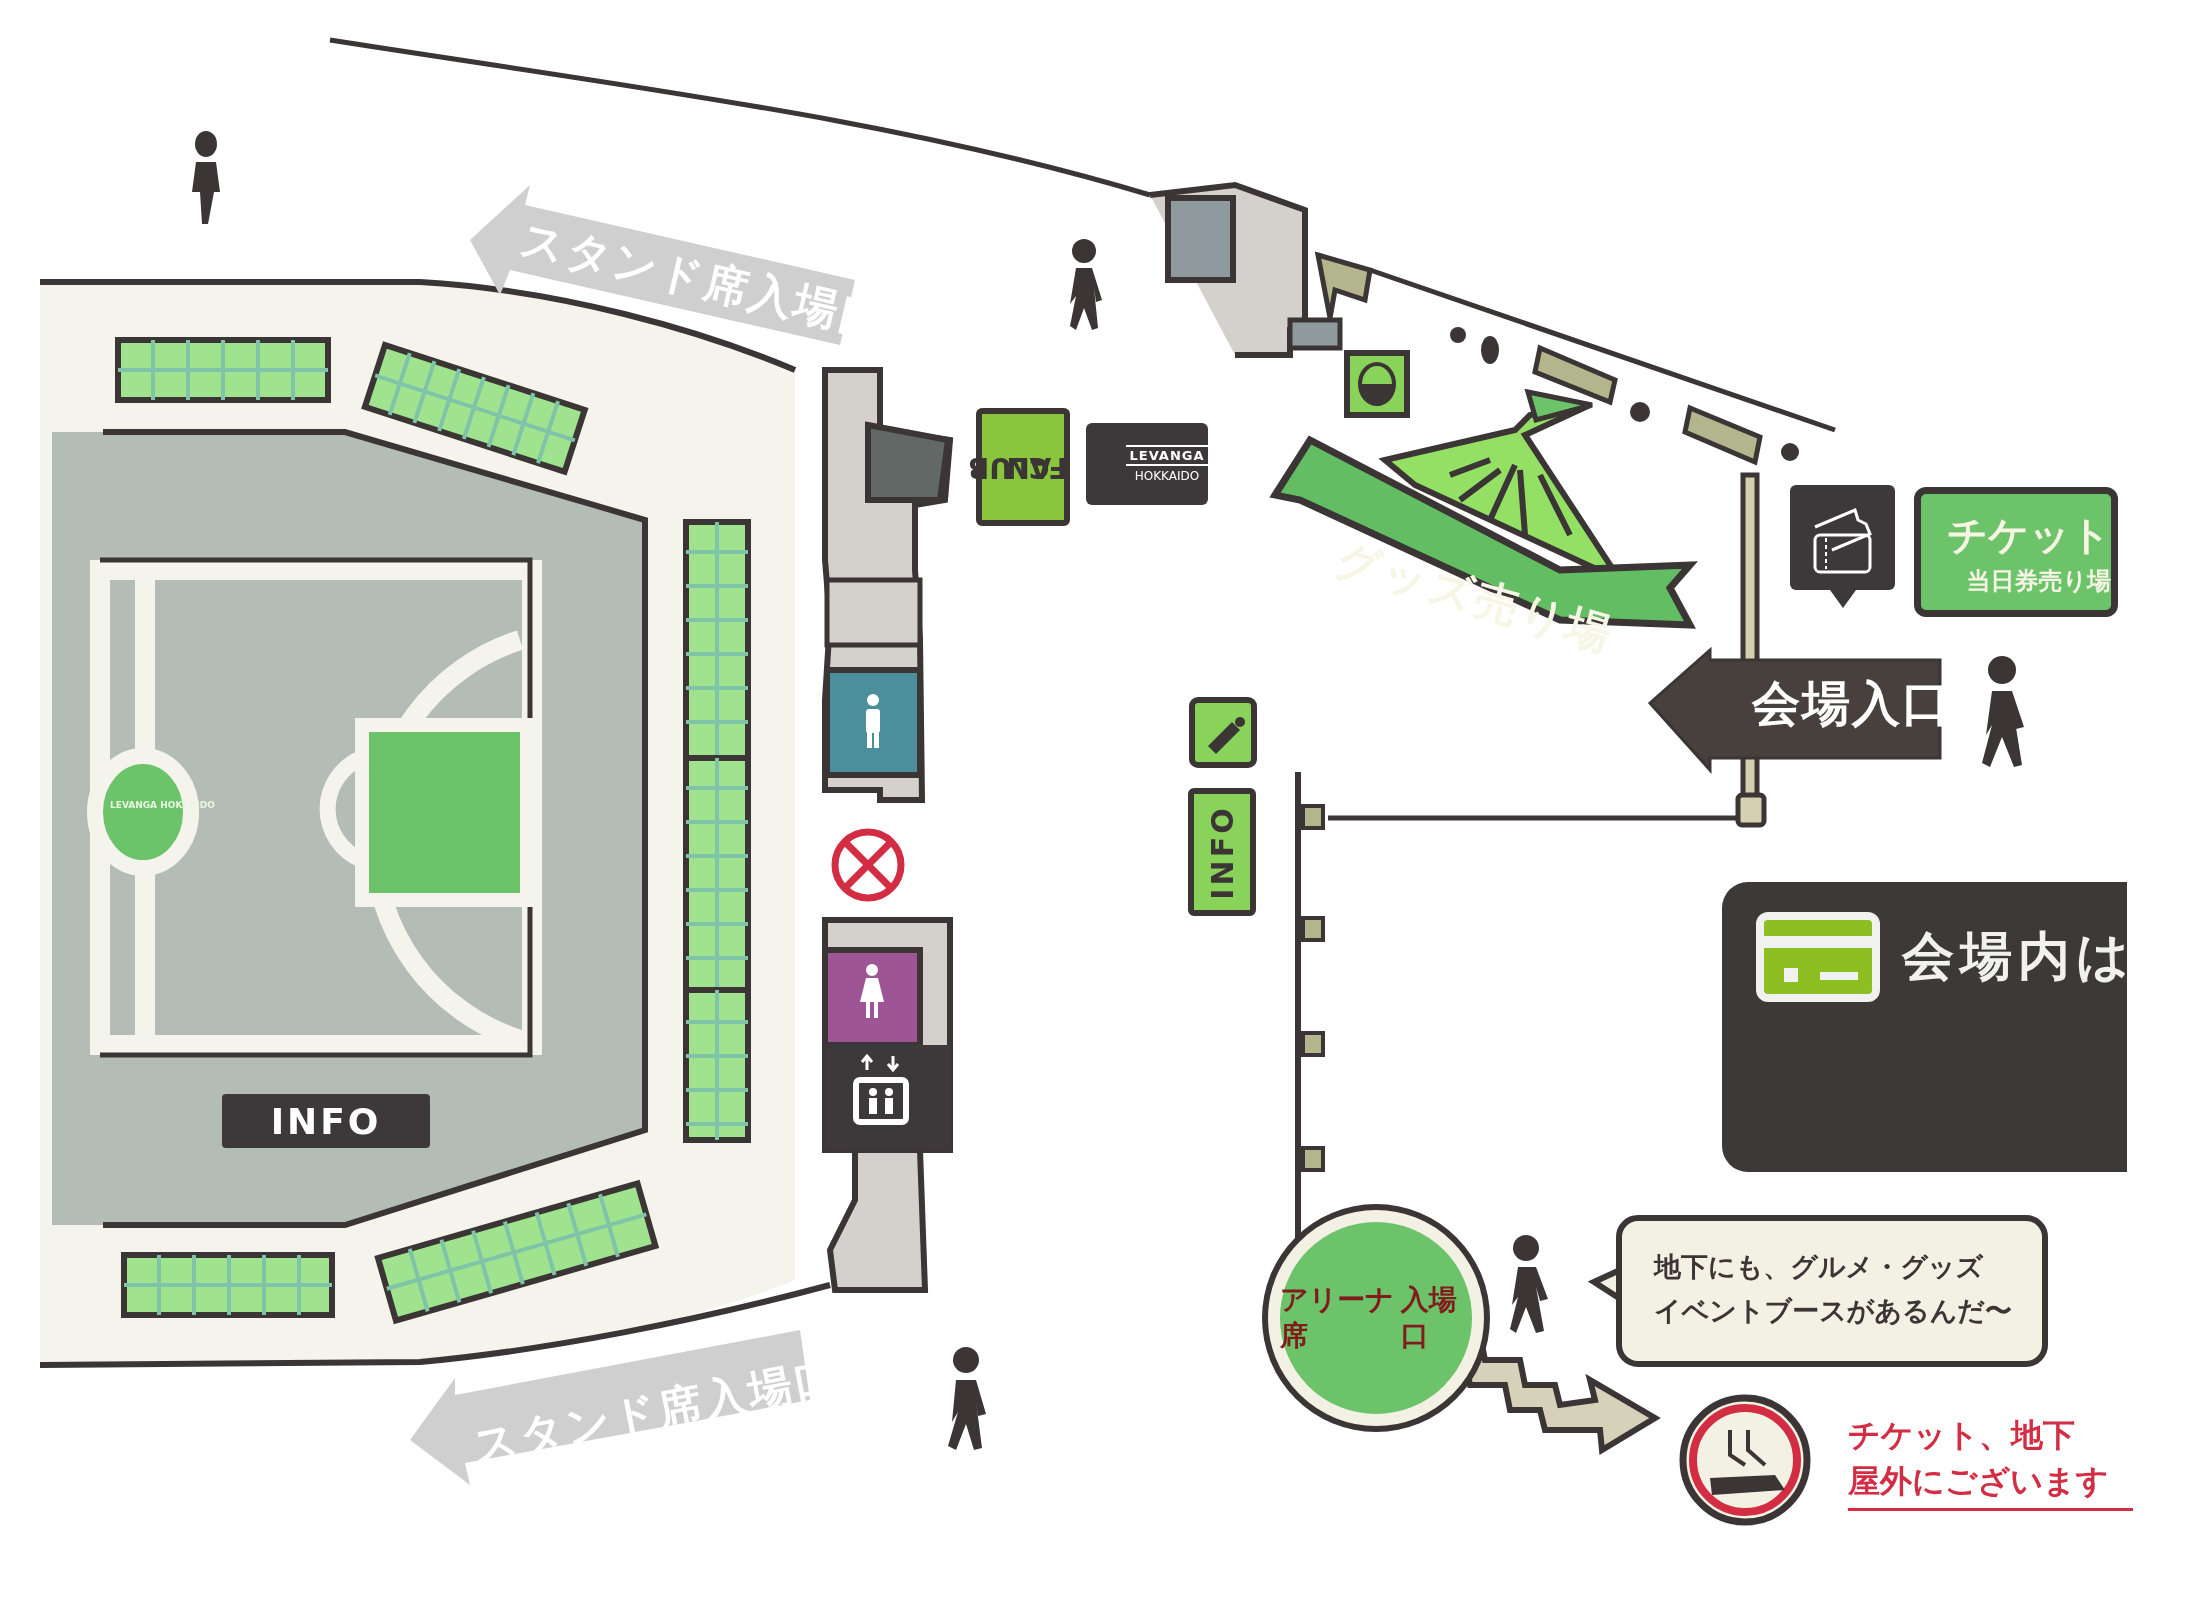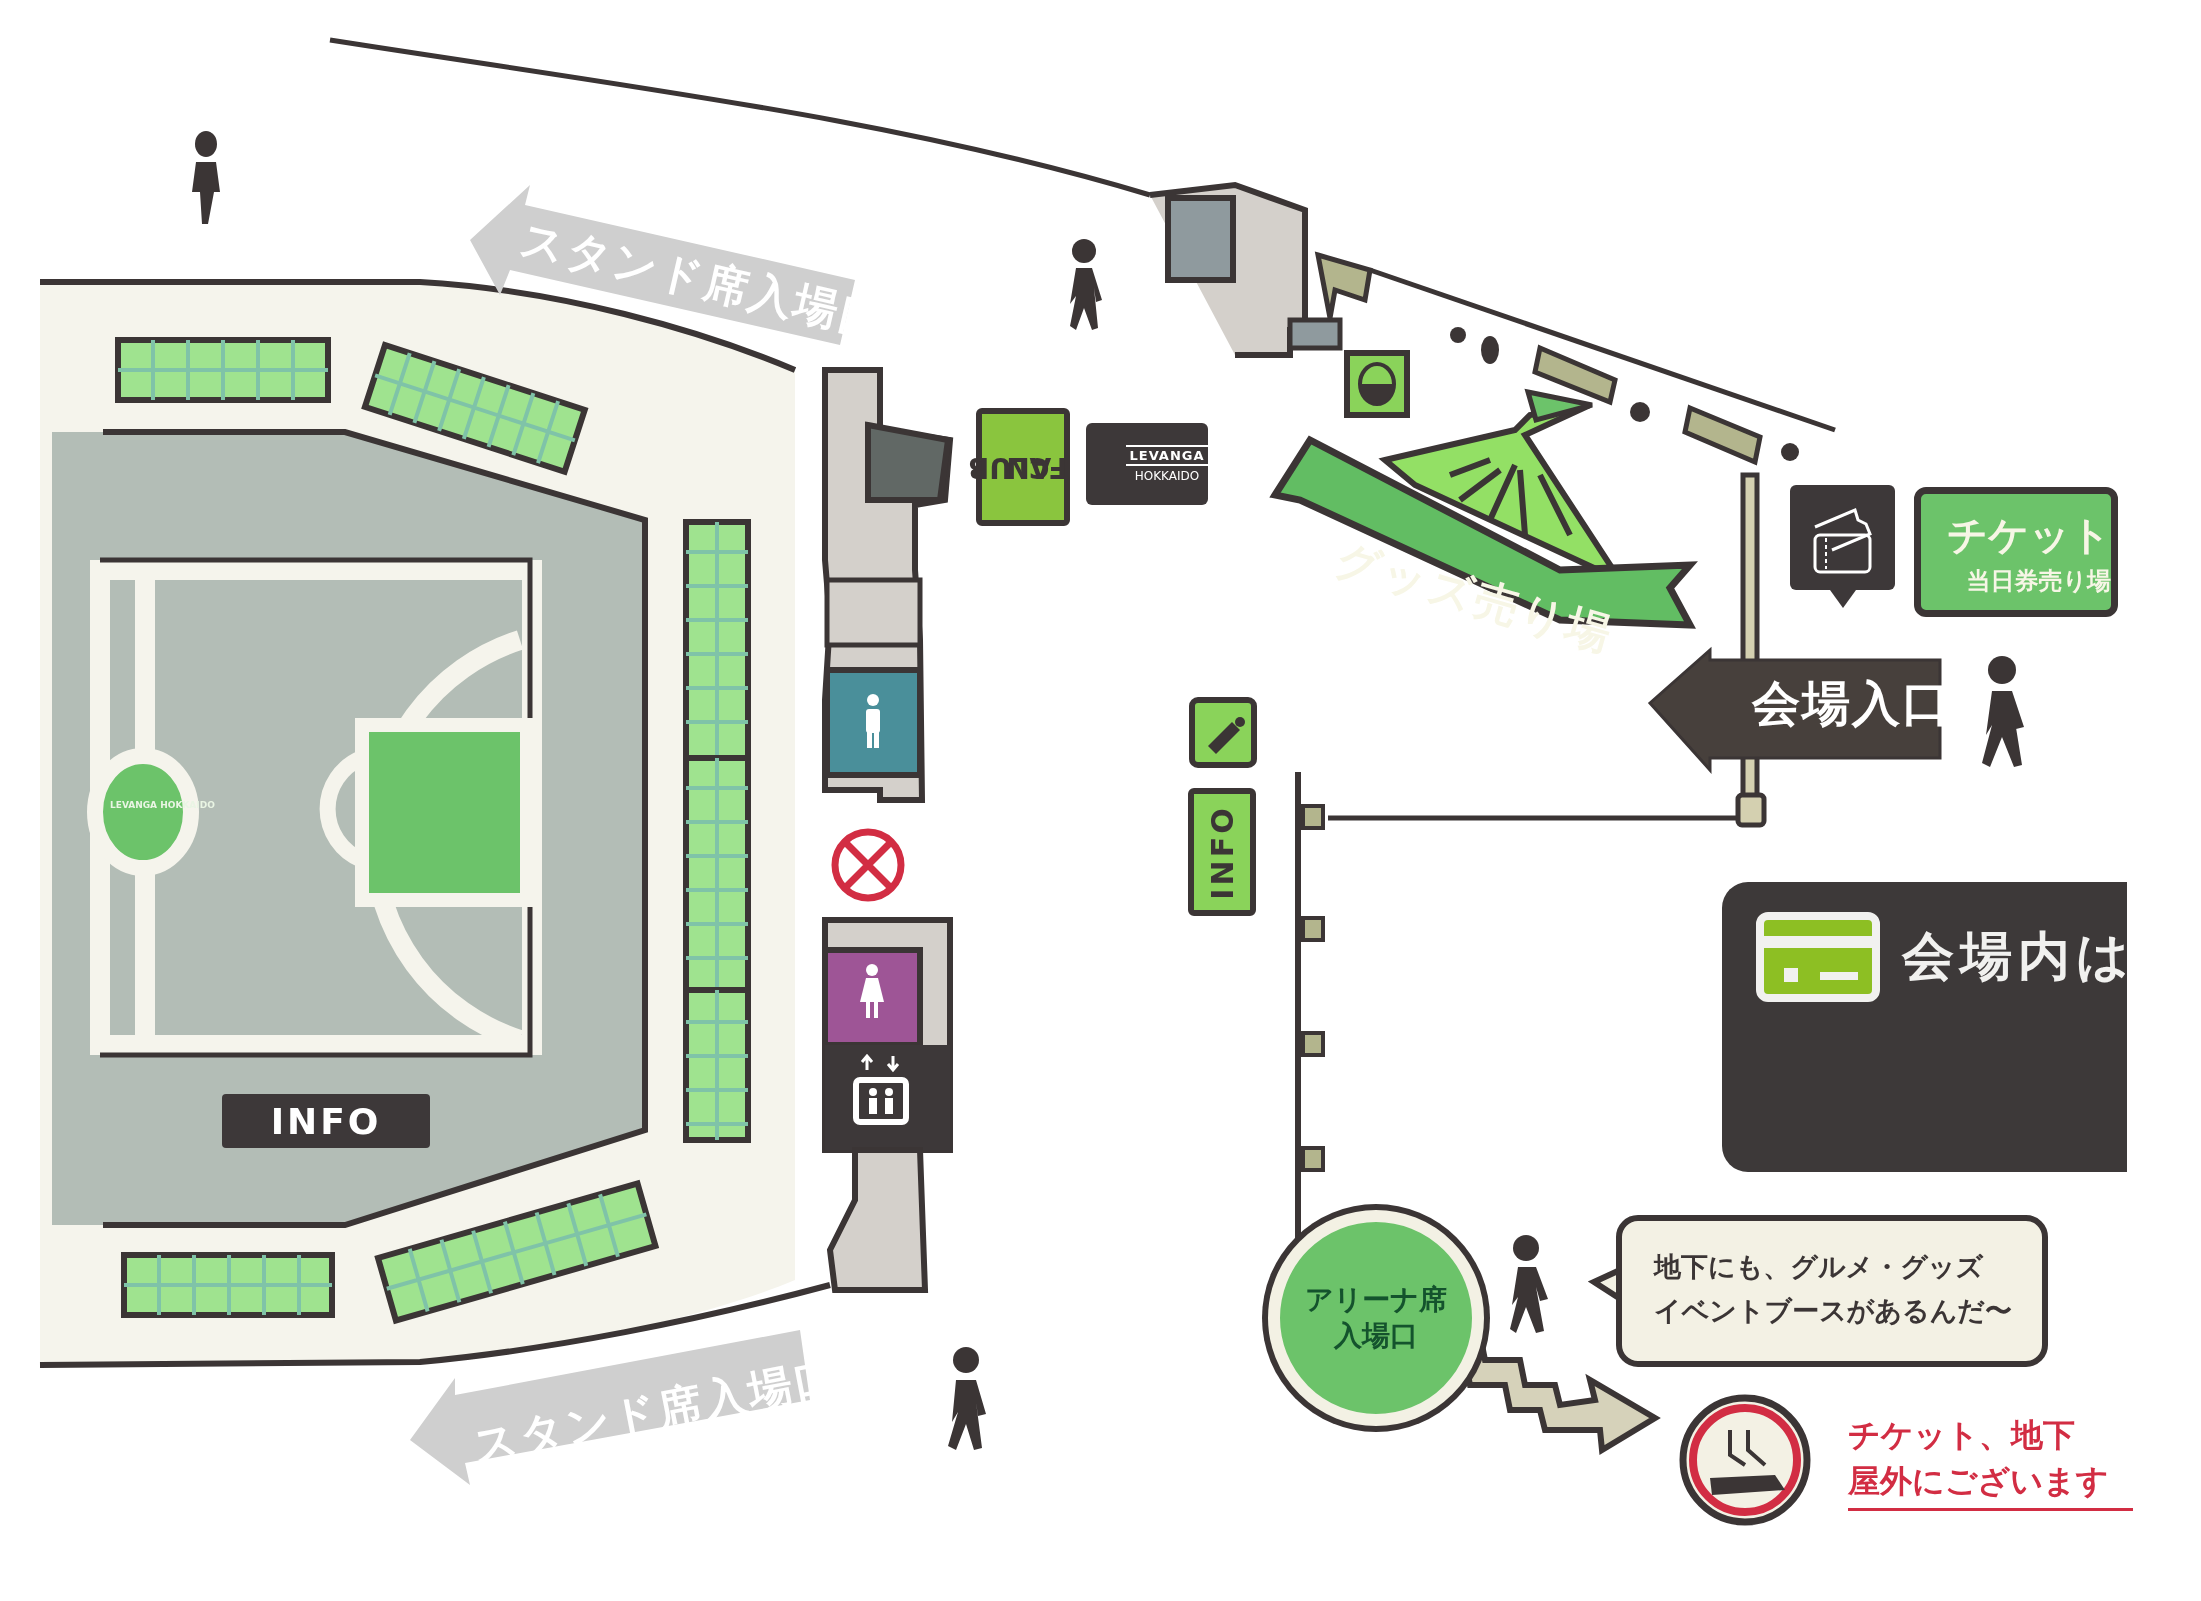--- a/index.html
+++ b/index.html
@@ -22,21 +22,21 @@
   .entrance-sign { left: 1680px; top: 650px; width: 260px; height: 110px; }
   .entrance-sign .txt { position:absolute; left: 72px; top: 22px; font-size: 48px; color: #ffffff; font-weight: bold; letter-spacing: 2px; }
   .cashless { left: 1722px; top: 882px; width: 405px; height: 290px; background: #3d3939; border-radius: 26px 0 0 26px; color: #f1f1ef; text-align: center; }
   .cashless .card { position:absolute; left: 34px; top: 30px; width: 124px; height: 90px; background: #8dbf23; border: 8px solid #f1f1ef; border-radius: 12px; box-sizing: border-box; }
   .cashless .card .stripe { position:absolute; left:0; right:0; top: 16px; height: 12px; background: #f1f1ef; }
   .cashless .card .dot { position:absolute; left: 20px; top: 48px; width: 14px; height: 14px; background: #f1f1ef; }
   .cashless .card .line { position:absolute; left: 56px; top: 52px; width: 38px; height: 8px; background: #f1f1ef; }
   .cashless .row { position:absolute; font-size: 52px; font-weight: bold; letter-spacing: 6px; white-space: nowrap; }
   .bubble { left: 1616px; top: 1215px; width: 420px; height: 140px; background: #f3f1e4; border: 6px solid #3b3535; border-radius: 22px; color: #3b3535; }
   .bubble .b1, .bubble .b2 { position:absolute; left: 32px; font-size: 27px; font-weight: bold; white-space: nowrap; }
-  .arena-circle { left: 1268px; top: 1210px; width: 192px; height: 192px; border-radius: 50%; background: #6cc36a; border: 12px solid #f3f1e4; box-shadow: 0 0 0 6px #3b3535; color: #14532d; display:flex; flex-direction:column; align-items:center; justify-content:center; }
+  .arena-circle { left: 1268px; top: 1210px; width: 192px; height: 192px; border-radius: 50%; background: #6cc36a; border: 12px solid #f3f1e4; box-shadow: 0 0 0 6px #3b3535; color: #7f1d1d; display:flex; flex-direction:row; align-items:center; justify-content:center; }
   .arena-circle div { font-size: 28px; font-weight: bold; line-height: 36px; }
   .smoking-text { left: 1848px; top: 1412px; color: #d22d43; font-size: 32px; font-weight: bold; line-height: 46px; }
   .smoking-underline { left: 1848px; top: 1508px; width: 285px; height: 3px; background: #d22d43; }
   .goods-banner-text { left: 1345px; top: 530px; font-size: 44px; color: #f7f6e6; transform: rotate(16deg); transform-origin: left top; letter-spacing: 3px; }
 </style>
 </head>
 <body>
 
 <div id="canvas">
 

